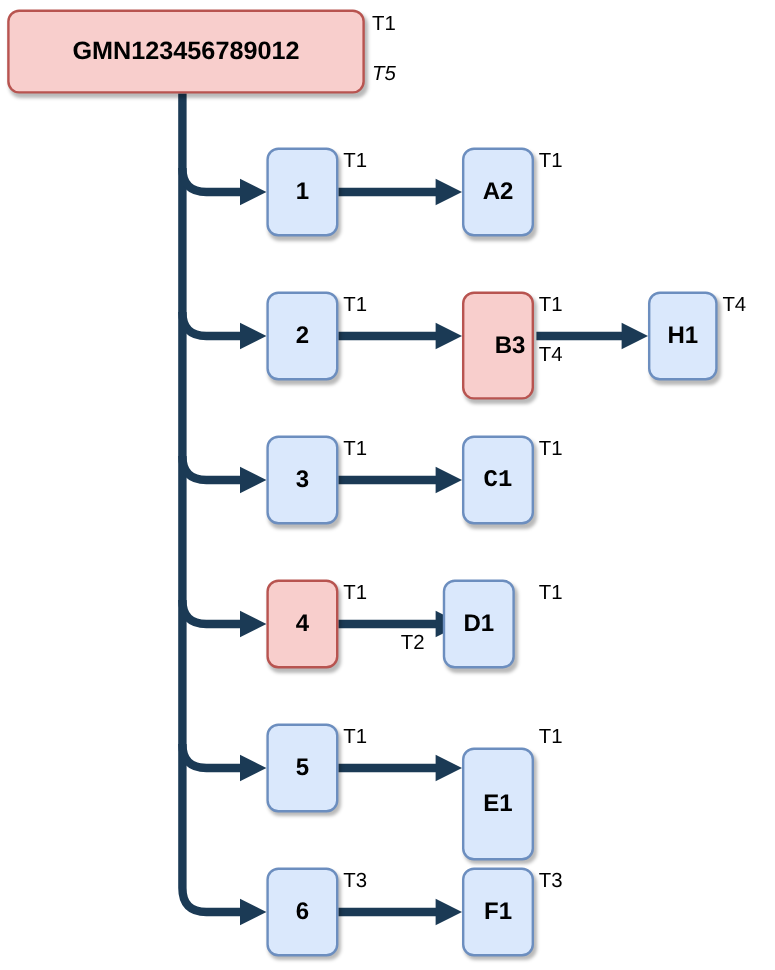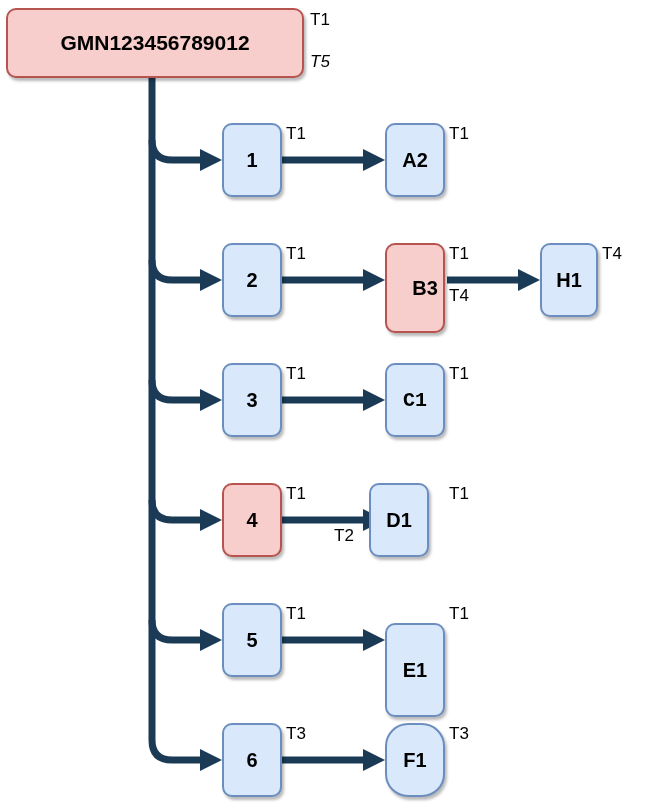--- a/index.html
+++ b/index.html
@@ -120,18 +120,18 @@
   <div class="tag" style="left:286px;top:604px;">T1</div>
   <div class="node" style="left:385px;top:603px;width:60px;height:94px;margin-top:20px;">
     <span>E1</span>
   </div>
   <div class="tag" style="left:449px;top:604px;">T1</div>
 
   <div class="node" style="left:222px;top:723px;width:60px;height:74px;">
     <span>6</span>
   </div>
   <div class="tag" style="left:286px;top:724px;">T3</div>
-  <div class="node" style="left:385px;top:723px;width:60px;height:74px;border-radius:23px;">
+  <div class="node" style="left:385px;top:723px;width:60px;height:74px;">
     <span>F1</span>
   </div>
   <div class="tag" style="left:449px;top:724px;">T3</div>
 
 </div>
 
 </body></html>

